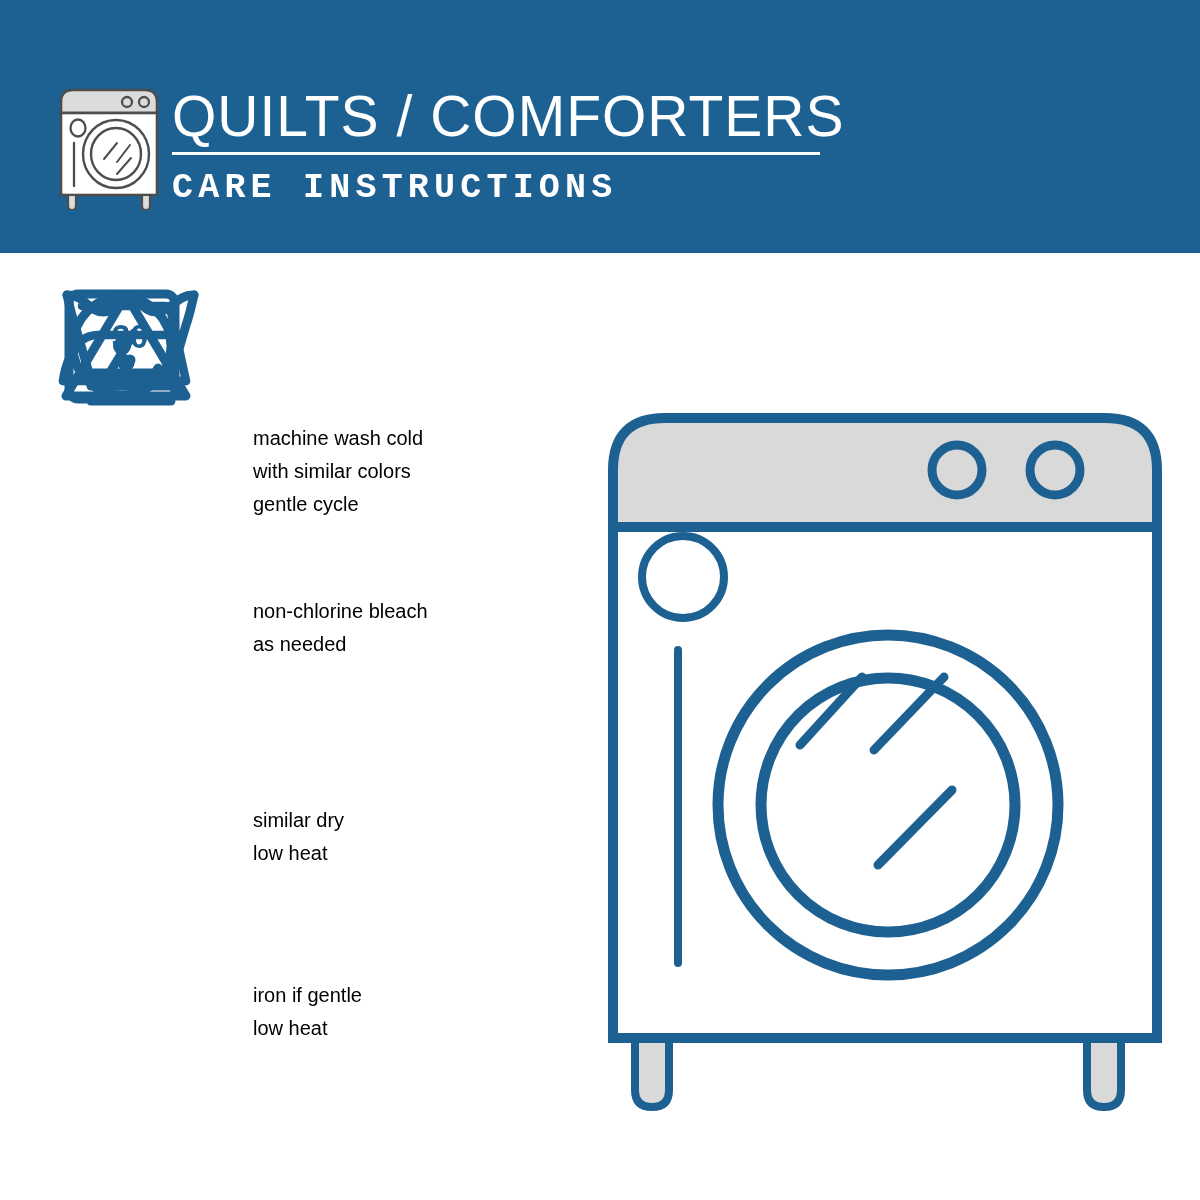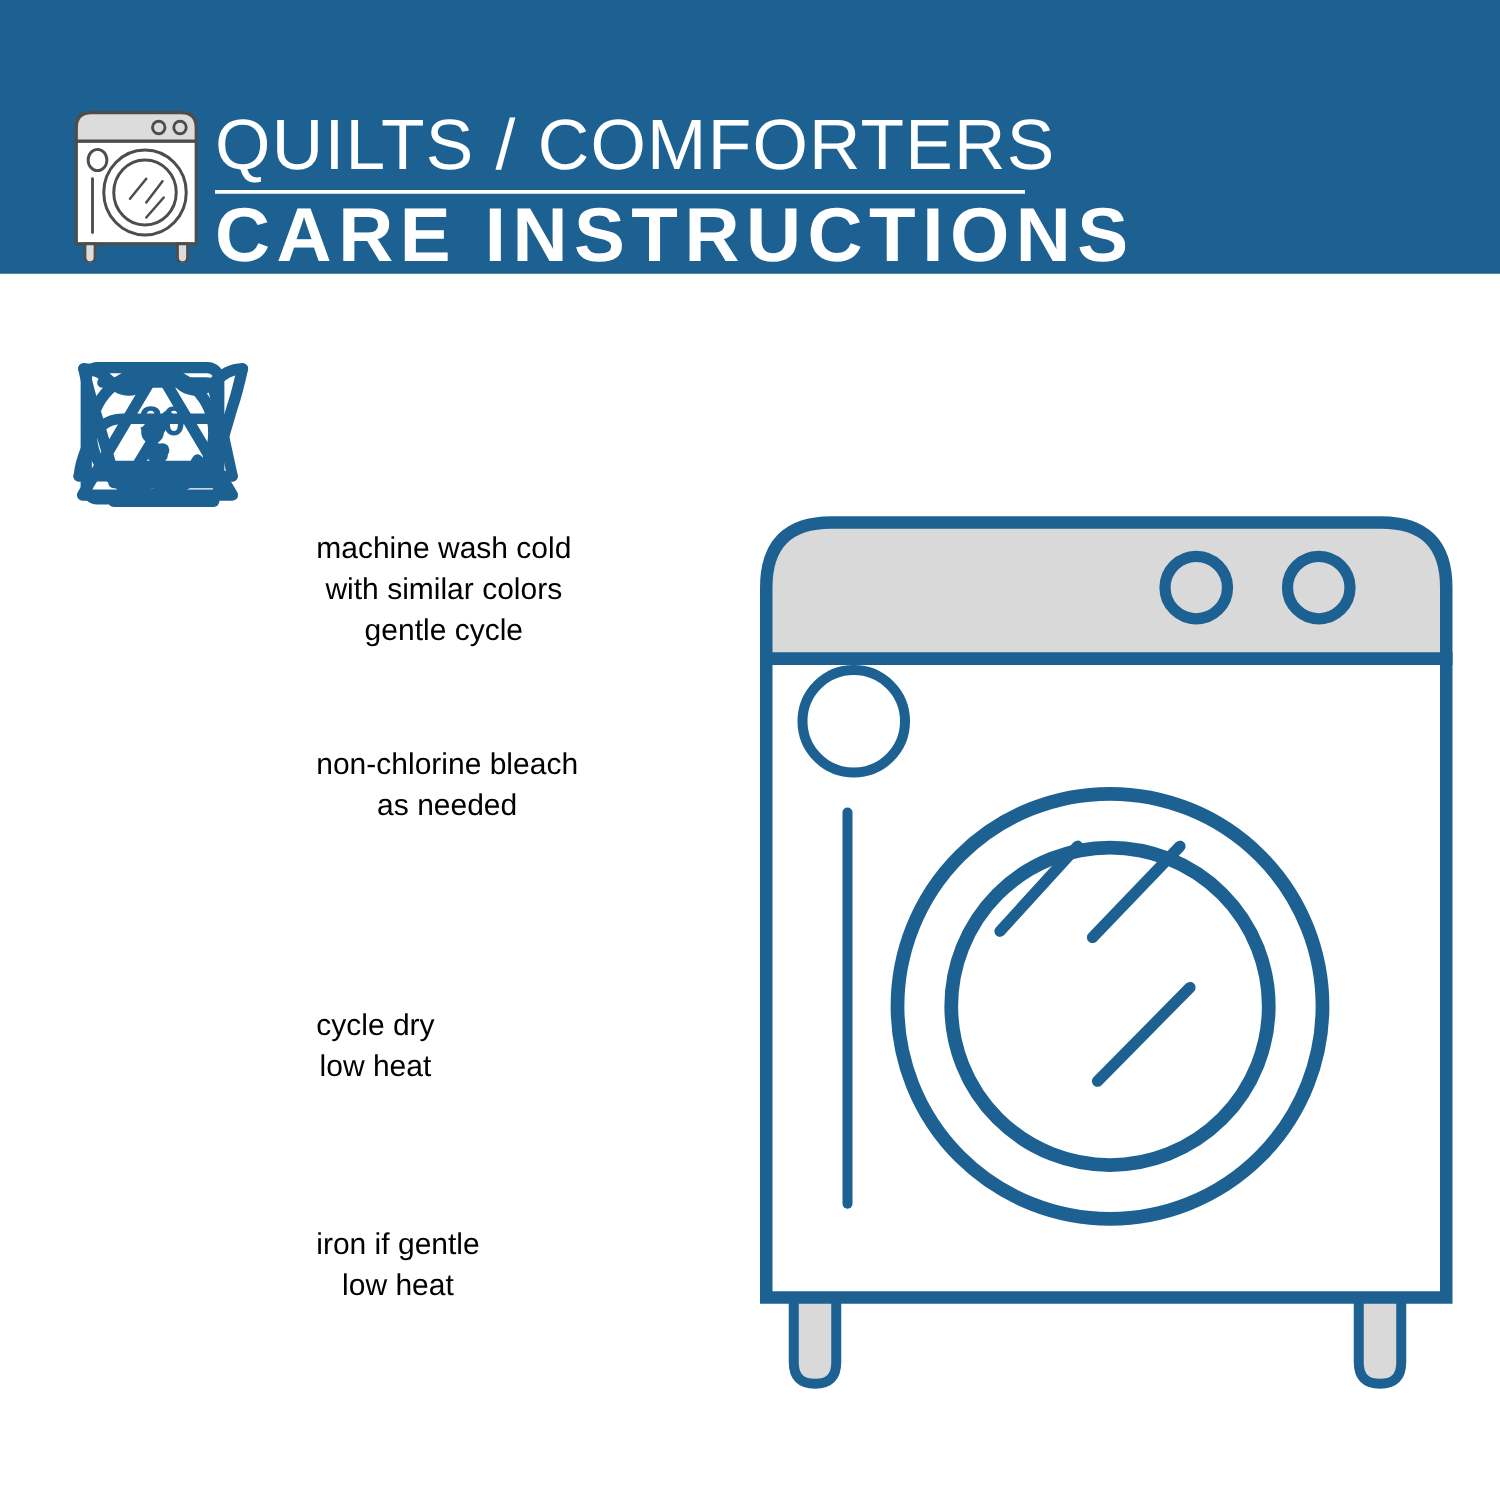--- a/index.html
+++ b/index.html
@@ -17,21 +17,21 @@
     background: #ffffff;
     overflow: hidden;
   }
 
   
   .header-band {
     position: absolute;
     left: 0;
     top: 0;
     width: 1200px;
-    height: 219px;
+    height: 253px;
     background: #1d6193;
   }
   .header-logo {
     position: absolute;
     left: 55px;
     top: 82px;
     width: 108px;
     height: 128px;
   }
   .header-text {
@@ -51,26 +51,26 @@
   }
   .title-rule {
     margin-top: 6px;
     margin-bottom: 7px;
     width: 100%;
     height: 3px;
     background: #ffffff;
   }
   .title-sub {
     color: #ffffff;
-    font-size: 61px;
+    font-size: 35px;
     line-height: 52px;
     font-weight: bold;
     letter-spacing: 5.2px;
     white-space: nowrap;
-    font-family: Liberation Sans, sans-serif;
+    font-family: Liberation Mono, monospace;
   }
 
   
   .care-list {
     position: absolute;
     left: 0;
     top: 285px;
     width: 560px;
     height: 915px;
   }
@@ -85,26 +85,25 @@
     top: 0;
     width: 145px;
     height: 125px;
   }
   .care-symbol svg { display: block; }
 
   .care-text {
     position: absolute;
     left: 253px;
     color: #010101;
-    font-size: 24px;
+    font-size: 20px;
     line-height: 33px;
     font-weight: 500;
     font-family: "Liberation Sans", sans-serif;
     white-space: pre-line;
-    text-align: center;
   }
   .care-text-0 { top: 137px; }
   .care-text-1 { top: 310px; }
   .care-text-2 { top: 519px; }
   .care-text-3 { top: 694px; }
 
   
   .washer {
     position: absolute;
     left: 600px;
@@ -186,21 +185,21 @@
     <div class="care-text care-text-1">non-chlorine bleach
 as needed</div>
 
     <div class="care-symbol care-row-2">
       <svg width="145" height="125" viewBox="0 0 145 125" xmlns="http://www.w3.org/2000/svg">
         <rect x="11" y="9" width="106" height="105" rx="9" ry="9" fill="none" stroke="#1d6193" stroke-width="9"></rect>
         <circle cx="64" cy="61" r="49" fill="none" stroke="#1d6193" stroke-width="9"></circle>
         <circle cx="64" cy="61" r="9" fill="#1d6193"></circle>
       </svg>
     </div>
-    <div class="care-text care-text-2">cycle dry
+    <div class="care-text care-text-2">similar dry
 low heat</div>
 
     <div class="care-symbol care-row-3">
       <svg width="145" height="125" viewBox="0 0 145 125" xmlns="http://www.w3.org/2000/svg">
         <g fill="none" stroke="#1d6193" stroke-width="8.5" stroke-linecap="round" stroke-linejoin="round">
           <path d="M24 21 L107 21 Q112 21 113 27 L128 96"></path>
           <path d="M5 96 C5 96 10 50 40 50 L116 50"></path>
           <line x1="5" y1="96" x2="128" y2="96"></line>
         </g>
         <circle cx="68" cy="78" r="8.5" fill="#1d6193"></circle>

